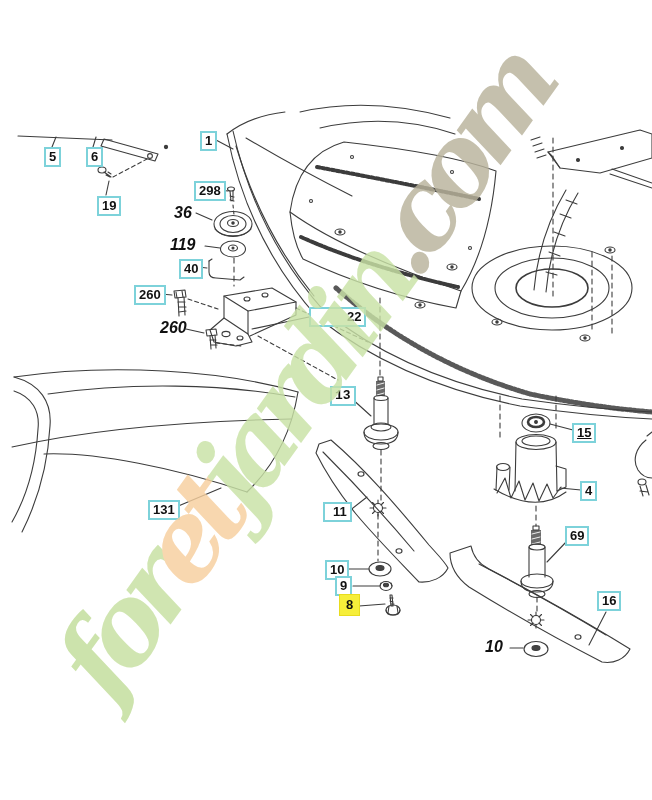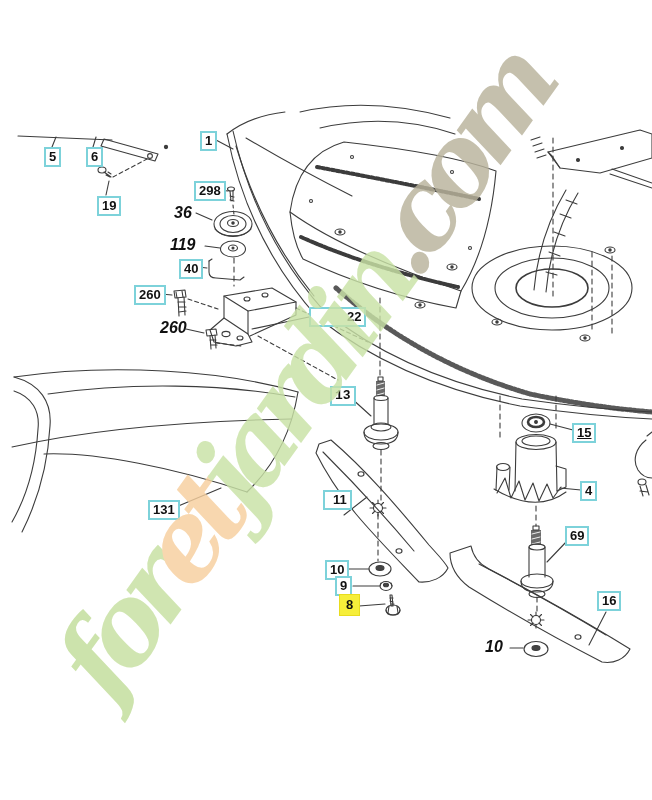--- a/index.html
+++ b/index.html
@@ -273,21 +273,21 @@
       <div class="plabel boxed" style="left: 97px; top: 196px;">19</div>
       <div class="plabel boxed" style="left: 194px; top: 181px;">298</div>
       <div class="plabel plain" style="left: 174px; top: 206px;">36</div>
       <div class="plabel plain" style="left: 163px; top: 238px; margin-left: 7px;">119</div>
       <div class="plabel boxed" style="left: 179px; top: 259px;">40</div>
       <div class="plabel boxed" style="left: 134px; top: 285px;">260</div>
       <div class="plabel plain" style="left: 160px; top: 321px;">260</div>
       <div class="plabel boxed" style="left: 309px; top: 307px; padding-left: 36px;">22</div>
       <div class="plabel boxed" style="left: 330px; top: 386px; font-family: Liberation Mono, monospace;">13</div>
       <div class="plabel boxed" style="left: 148px; top: 500px;">131</div>
-      <div class="plabel boxed" style="left: 323px; top: 490px; padding-left: 8px;">11</div>
+      <div class="plabel boxed" style="left: 323px; top: 502px; padding-left: 8px;">11</div>
       <div class="plabel boxed" style="left: 325px; top: 560px;">10</div>
       <div class="plabel boxed" style="left: 335px; top: 576px;">9</div>
       <div class="plabel highlight" style="left: 339px; top: 594px;">8</div>
       <div class="plabel boxed" style="left: 572px; top: 423px; text-decoration: underline;">15</div>
       <div class="plabel boxed" style="left: 580px; top: 481px;">4</div>
       <div class="plabel boxed" style="left: 565px; top: 526px;">69</div>
       <div class="plabel boxed" style="left: 597px; top: 591px; text-align: right;">16</div>
       <div class="plabel plain" style="left: 485px; top: 640px;">10</div>
     </div>
 

